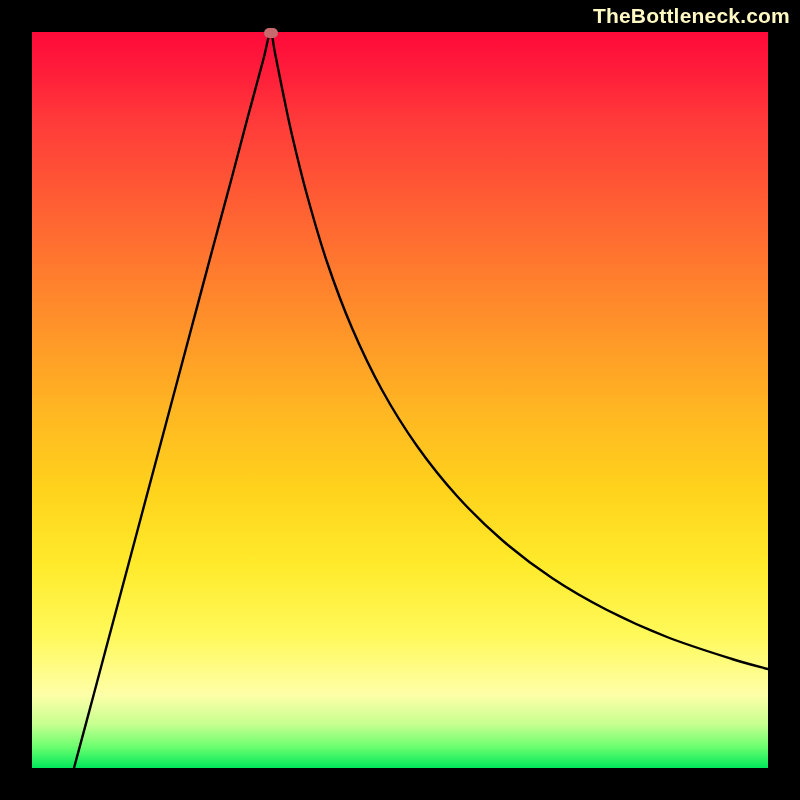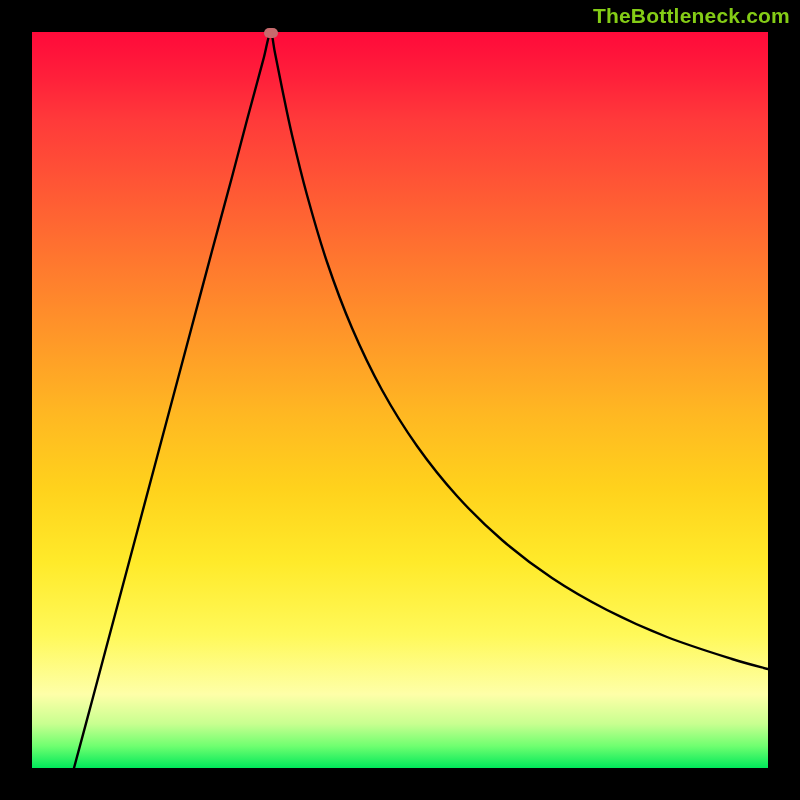--- a/index.html
+++ b/index.html
@@ -41,21 +41,21 @@
       #70ff70 97%,
       #00e85a 100%
     );
   }
   .watermark {
     position: absolute;
     top: 4px;
     right: 10px;
     font-size: 21px;
     font-weight: 600;
-    color: #84cc16;
+    color: #fef9c3;
     letter-spacing: 0.2px;
     user-select: none;
   }
   svg.curve {
     position: absolute;
     left: 0;
     top: 0;
     width: 736px;
     height: 736px;
   }

